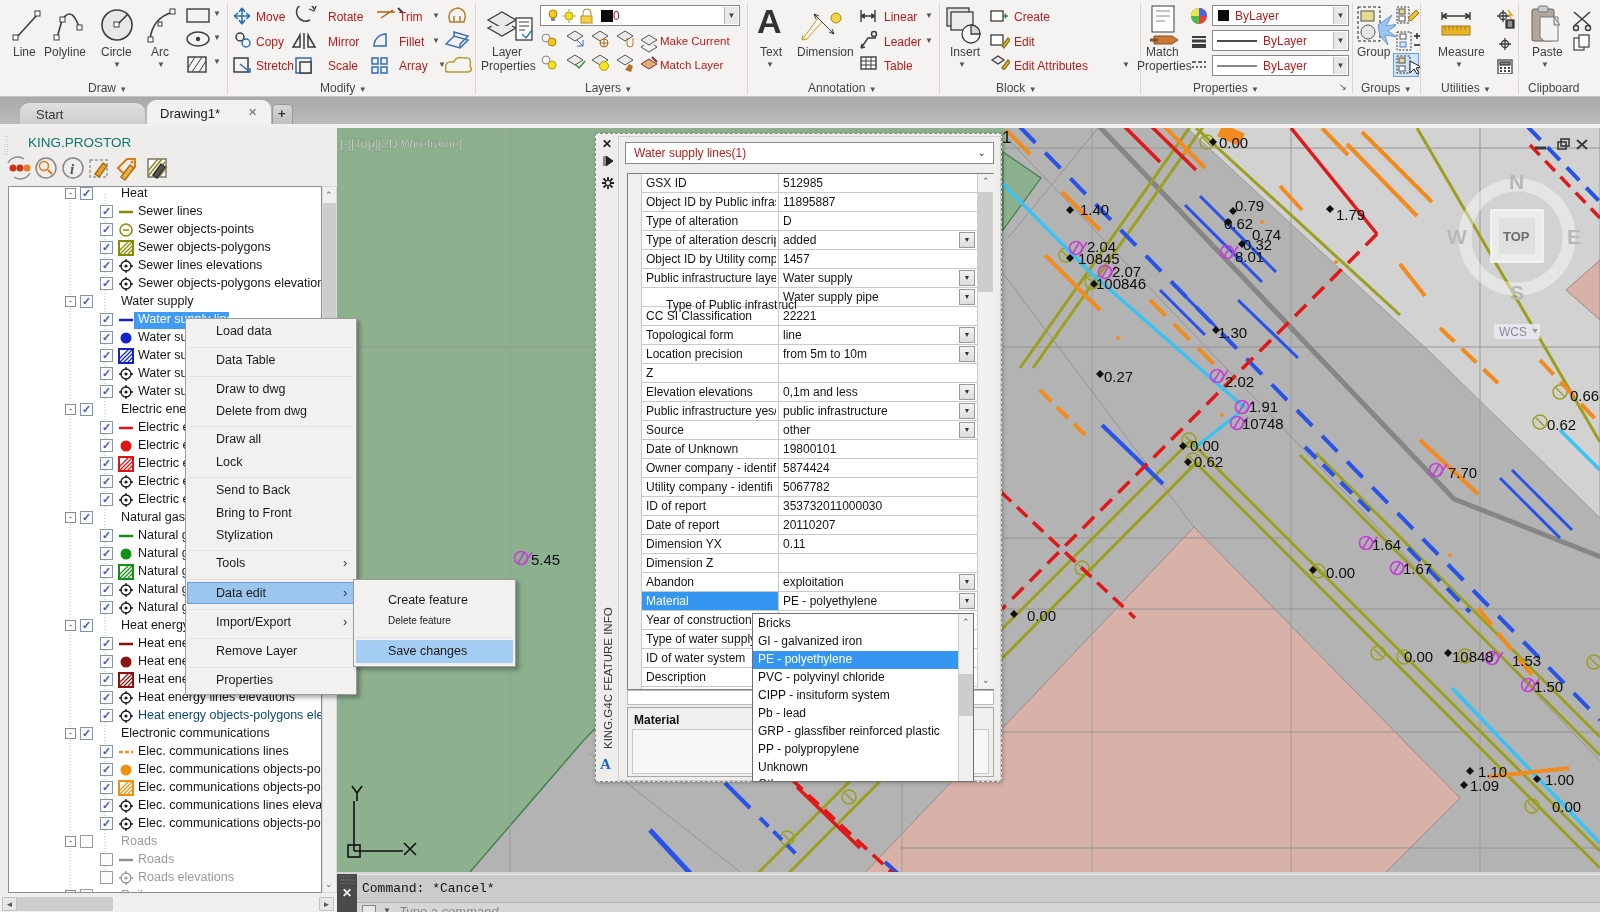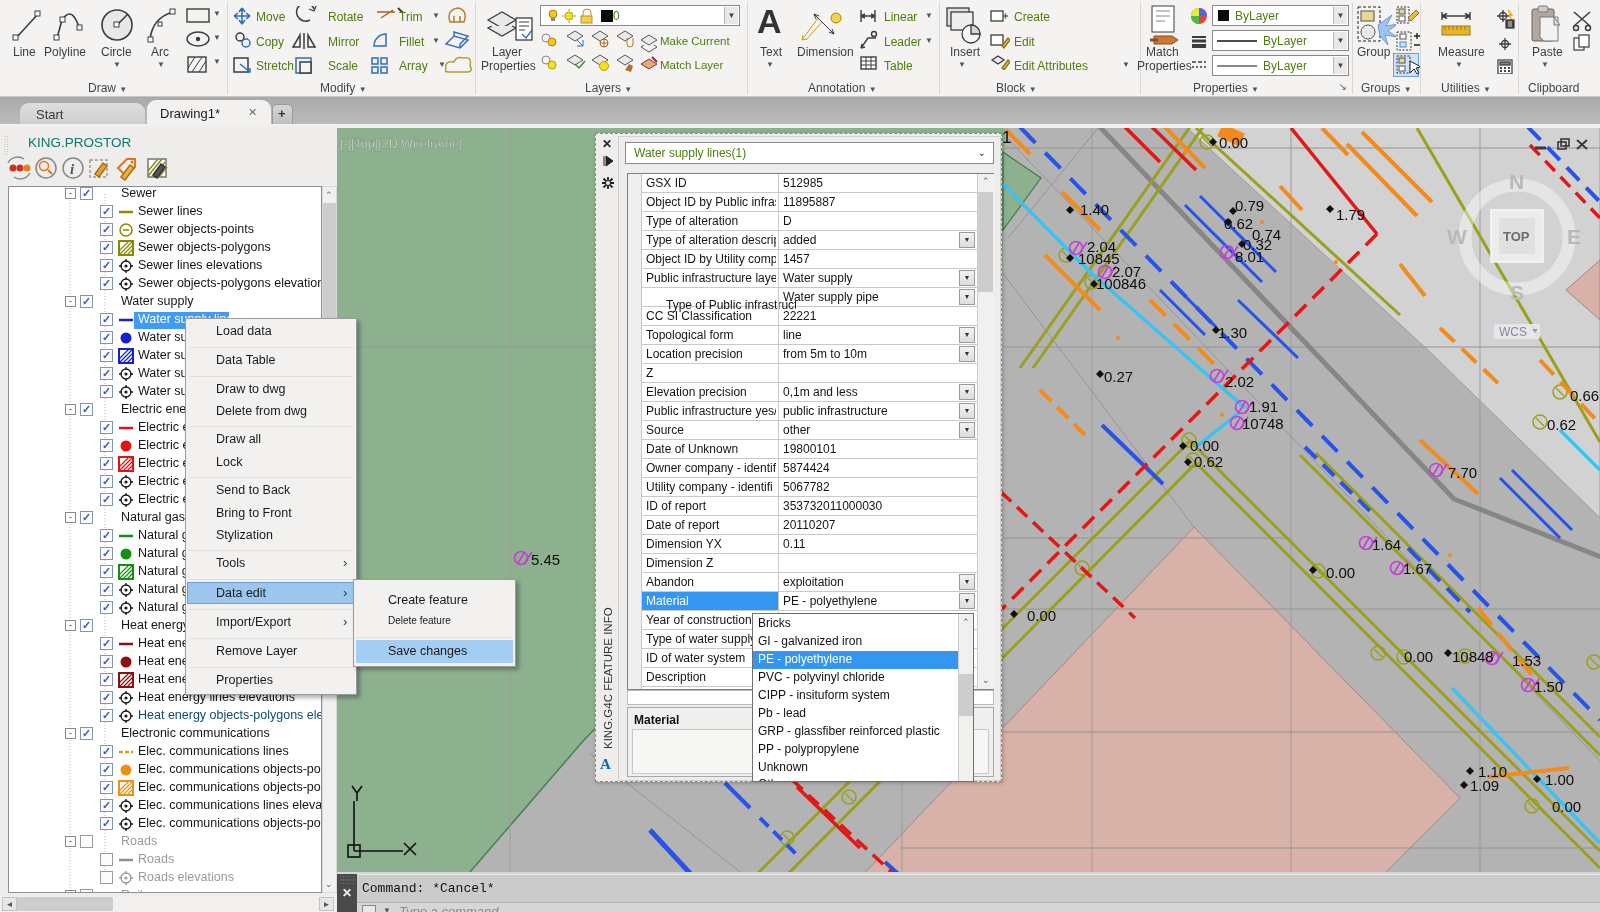--- a/index.html
+++ b/index.html
@@ -1,20 +1,20 @@
 <!DOCTYPE html>
 <html><head>
 <meta charset="utf-8">
 <style>
 *{margin:0;padding:0;box-sizing:border-box;}
 html,body{width:1600px;height:912px;overflow:hidden;background:#d4d4d4;font-family:"Liberation Sans",sans-serif;}
 .abs{position:absolute;}
 #stage{position:relative;width:1600px;height:912px;}
 .lbl{color:#3b3f42;font-size:12px;white-space:nowrap;}
-.tx{white-space:nowrap;color:#4d7c0f;font-size:12px;}
+.tx{white-space:nowrap;color:#b91c1c;font-size:12px;}
 .sep{position:absolute;top:3px;width:1px;height:91px;background:#d9d6d4;}
 .panlbl{position:absolute;top:81px;height:15px;font-size:12px;color:#41464a;white-space:nowrap;}
 .dd{color:#555;font-size:8px;}
 .cmb{position:absolute;background:#fff;border:1px solid #898989;}
 .cmbarr{position:absolute;right:1px;top:1px;bottom:1px;width:14px;background:#e9e8e7;border-left:1px solid #b5b5b5;color:#444;font-size:8px;text-align:center;line-height:17px;}
 .chk{position:absolute;width:13px;height:13px;background:#fcfcfc;border:1px solid #8096ab;}
 .chk:after{content:"✓";position:absolute;left:1px;top:-1px;font-size:11px;font-weight:bold;color:#3b5fc0;}
 .chkg{position:absolute;width:13px;height:13px;background:#fcfcfc;border:1px solid #9a9a9a;}
 .exp{position:absolute;width:11px;height:11px;background:#fff;border:1px solid #848a90;font-size:9px;line-height:9px;text-align:center;color:#333;}
 .trow{position:absolute;left:0;height:18px;font-size:12.5px;color:#141414;white-space:nowrap;}
@@ -678,21 +678,21 @@
 <div class="abs" style="left:9px;top:186px;width:312px;height:706px;overflow:hidden;">
 <div class="abs" style="left:-9px;top:-186px;width:330px;height:1100px;">
 <svg class="abs" style="left:0;top:0" width="330" height="906" viewBox="0 0 330 906">
 <g stroke="#b5b5b5" stroke-width="1" stroke-dasharray="1 2">
 <line x1="70" y1="194" x2="70" y2="888"></line>
 <line x1="105" y1="194" x2="105" y2="884"></line>
 </g>
 </svg>
 <div class="exp" style="left:65px;top:188px;">-</div>
 <div class="chk" style="left:80px;top:187px;"></div>
-<div class="trow" style="left:121px;top:186px;color:#141414;">Sewer</div>
+<div class="trow" style="left:121px;top:186px;color:#141414;">Heat</div>
 <div class="chk" style="left:100px;top:205px;"></div>
 <svg class="abs" style="left:118px;top:205px" width="16" height="14">
           <line x1="1" y1="7" x2="15" y2="7" stroke="#8a8a00" stroke-width="2.5"></line>
         </svg>
 <div class="trow" style="left:138px;top:204px;color:#141414;">Sewer lines</div>
 <div class="chk" style="left:100px;top:223px;"></div>
 <svg class="abs" style="left:118px;top:223px" width="16" height="14">
           <circle cx="8" cy="7" r="6" fill="none" stroke="#8a8a00" stroke-width="1.5"></circle>
           <line x1="5" y1="7" x2="11" y2="7" stroke="#8a8a00" stroke-width="1.5"></line>
         </svg>
@@ -953,21 +953,21 @@
 <div class="drow" style="left:50px;top:194px;width:130px;">Topological form</div>
 <div class="drow" style="left:187px;top:194px;width:175px;">line</div>
 <div class="ddbtn" style="left:363px;top:193px;">▼</div>
 <div class="abs" style="left:46px;top:229px;width:335px;height:1px;background:#c9c9c9;"></div>
 <div class="drow" style="left:50px;top:213px;width:130px;">Location precision</div>
 <div class="drow" style="left:187px;top:213px;width:175px;">from 5m to 10m</div>
 <div class="ddbtn" style="left:363px;top:212px;">▼</div>
 <div class="abs" style="left:46px;top:248px;width:335px;height:1px;background:#c9c9c9;"></div>
 <div class="drow" style="left:50px;top:232px;width:130px;">Z</div>
 <div class="abs" style="left:46px;top:267px;width:335px;height:1px;background:#c9c9c9;"></div>
-<div class="drow" style="left:50px;top:251px;width:130px;">Elevation precision</div>
+<div class="drow" style="left:50px;top:251px;width:130px;">Elevation elevations</div>
 <div class="drow" style="left:187px;top:251px;width:175px;">0,1m and less</div>
 <div class="ddbtn" style="left:363px;top:250px;">▼</div>
 <div class="abs" style="left:46px;top:286px;width:335px;height:1px;background:#c9c9c9;"></div>
 <div class="drow" style="left:50px;top:270px;width:130px;">Public infrastructure yes/</div>
 <div class="drow" style="left:187px;top:270px;width:175px;">public infrastructure</div>
 <div class="ddbtn" style="left:363px;top:269px;">▼</div>
 <div class="abs" style="left:46px;top:305px;width:335px;height:1px;background:#c9c9c9;"></div>
 <div class="drow" style="left:50px;top:289px;width:130px;">Source</div>
 <div class="drow" style="left:187px;top:289px;width:175px;">other</div>
 <div class="ddbtn" style="left:363px;top:288px;">▼</div>

